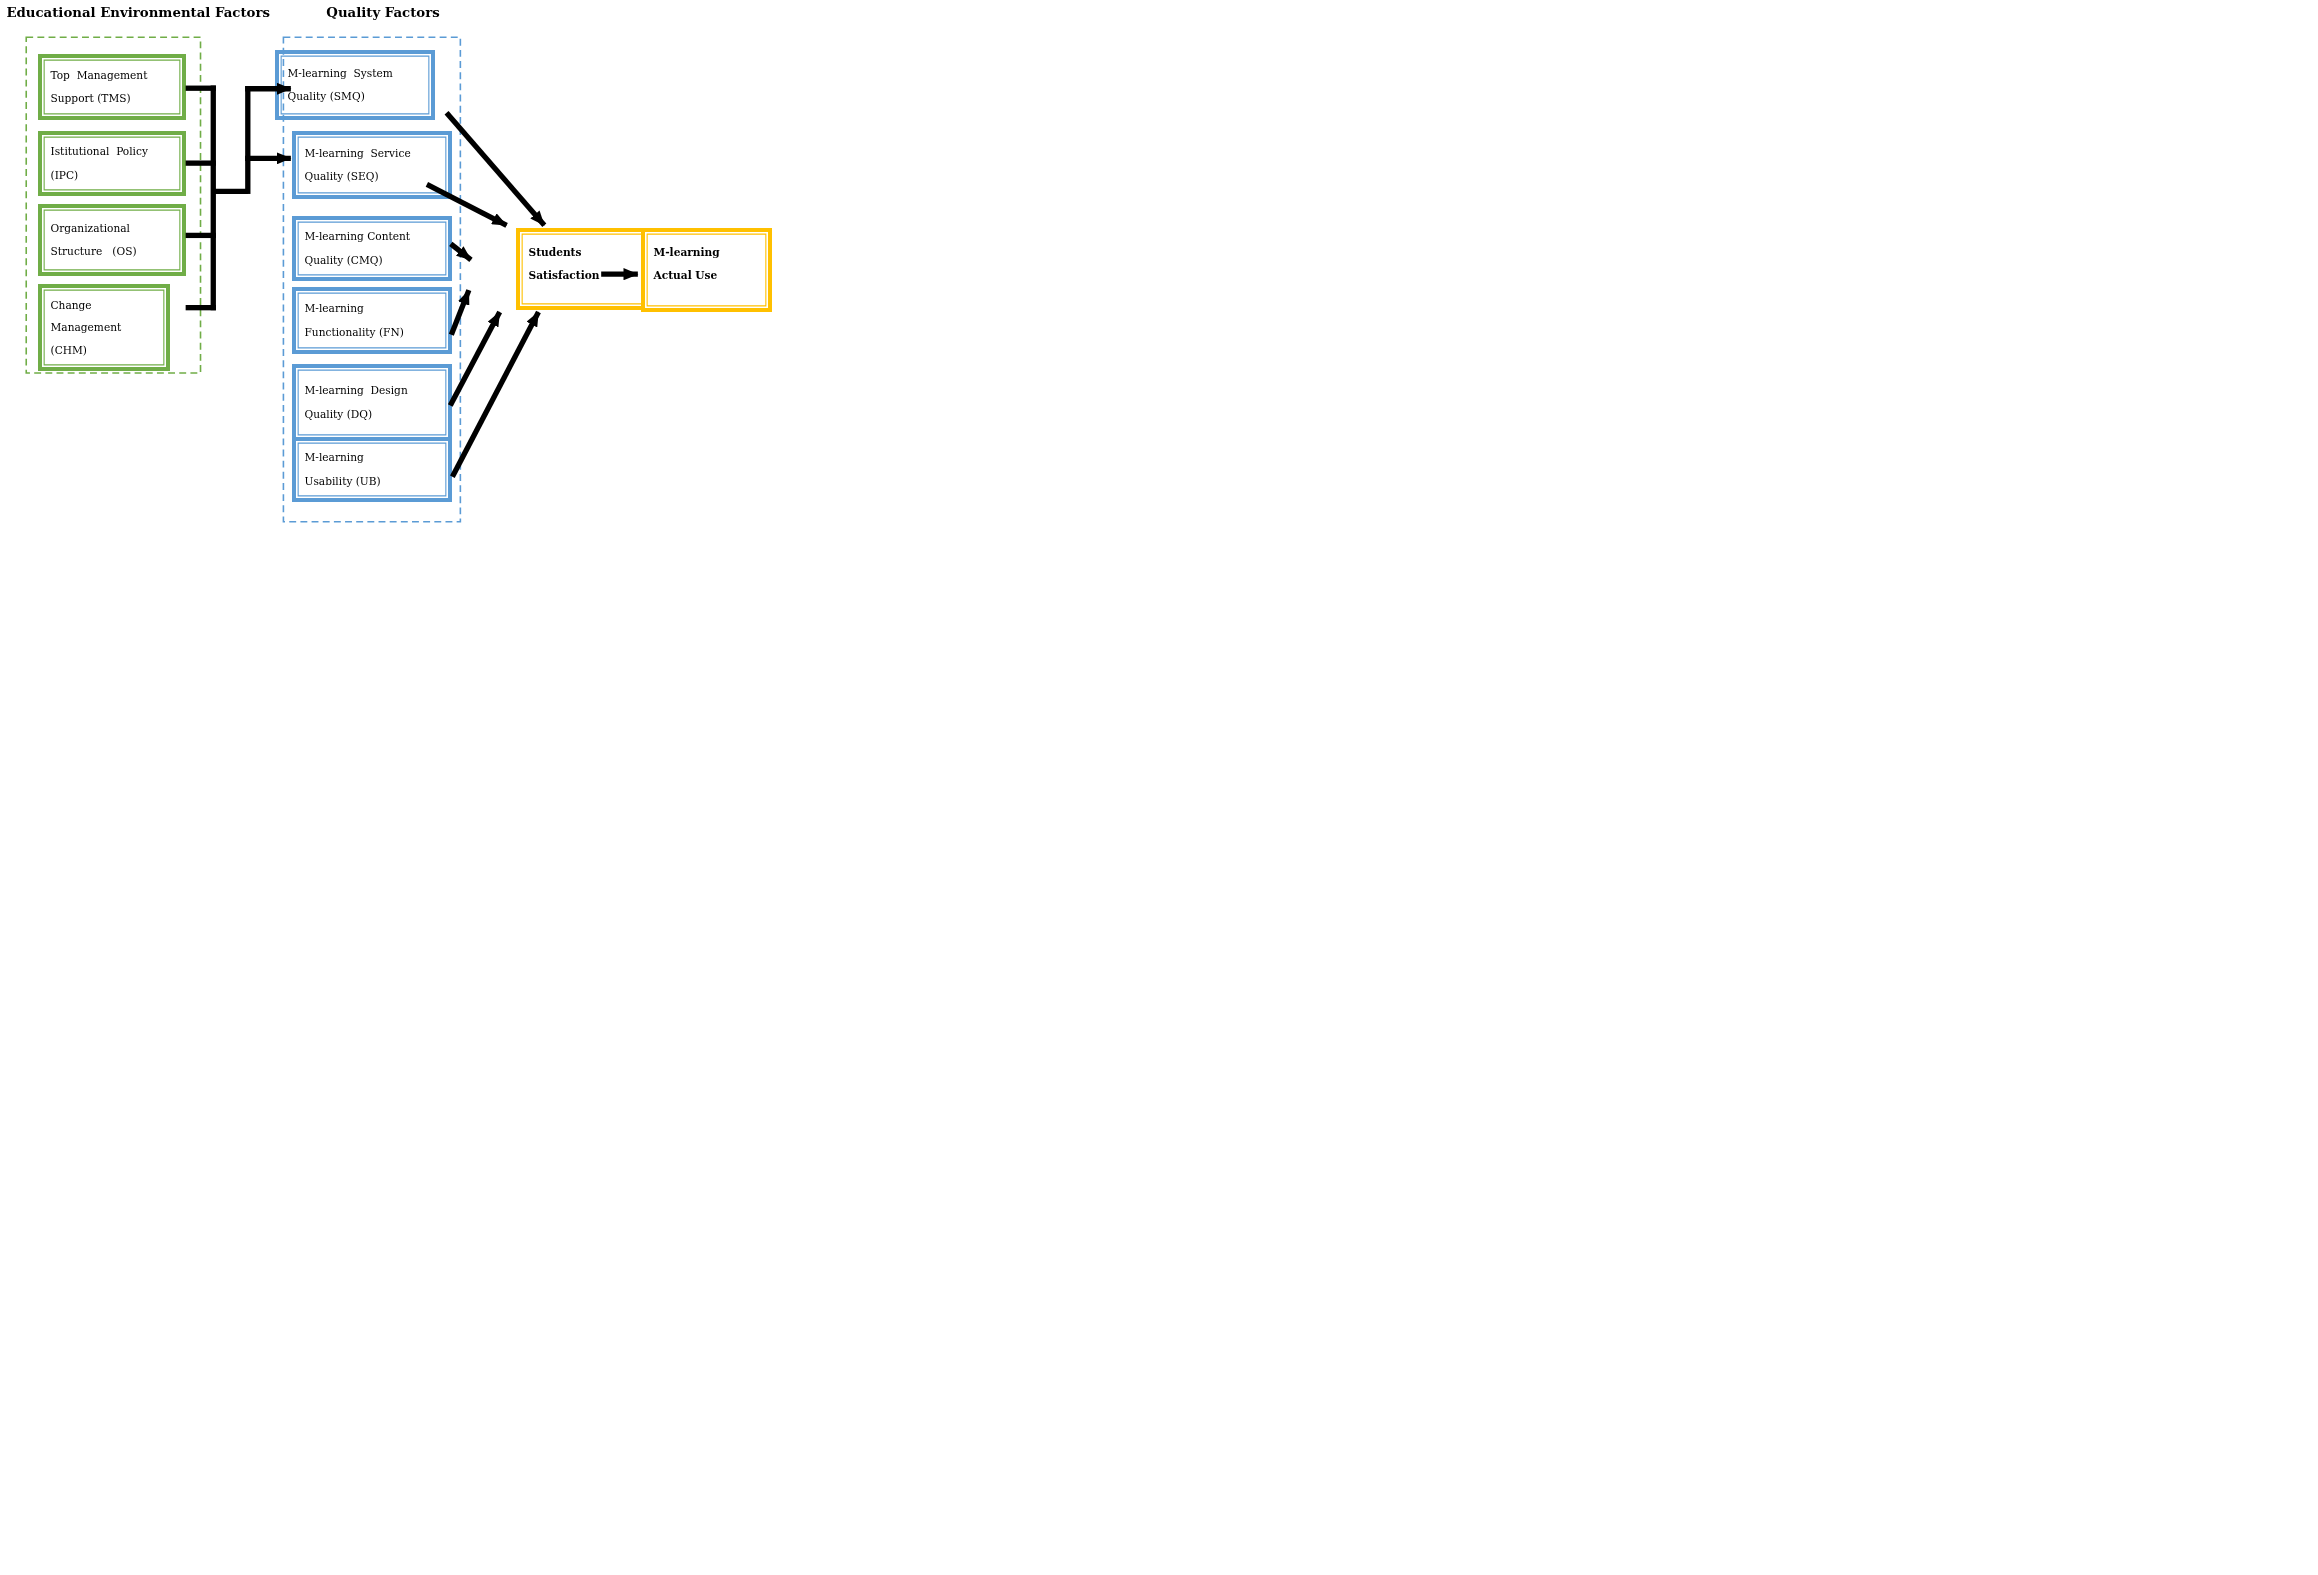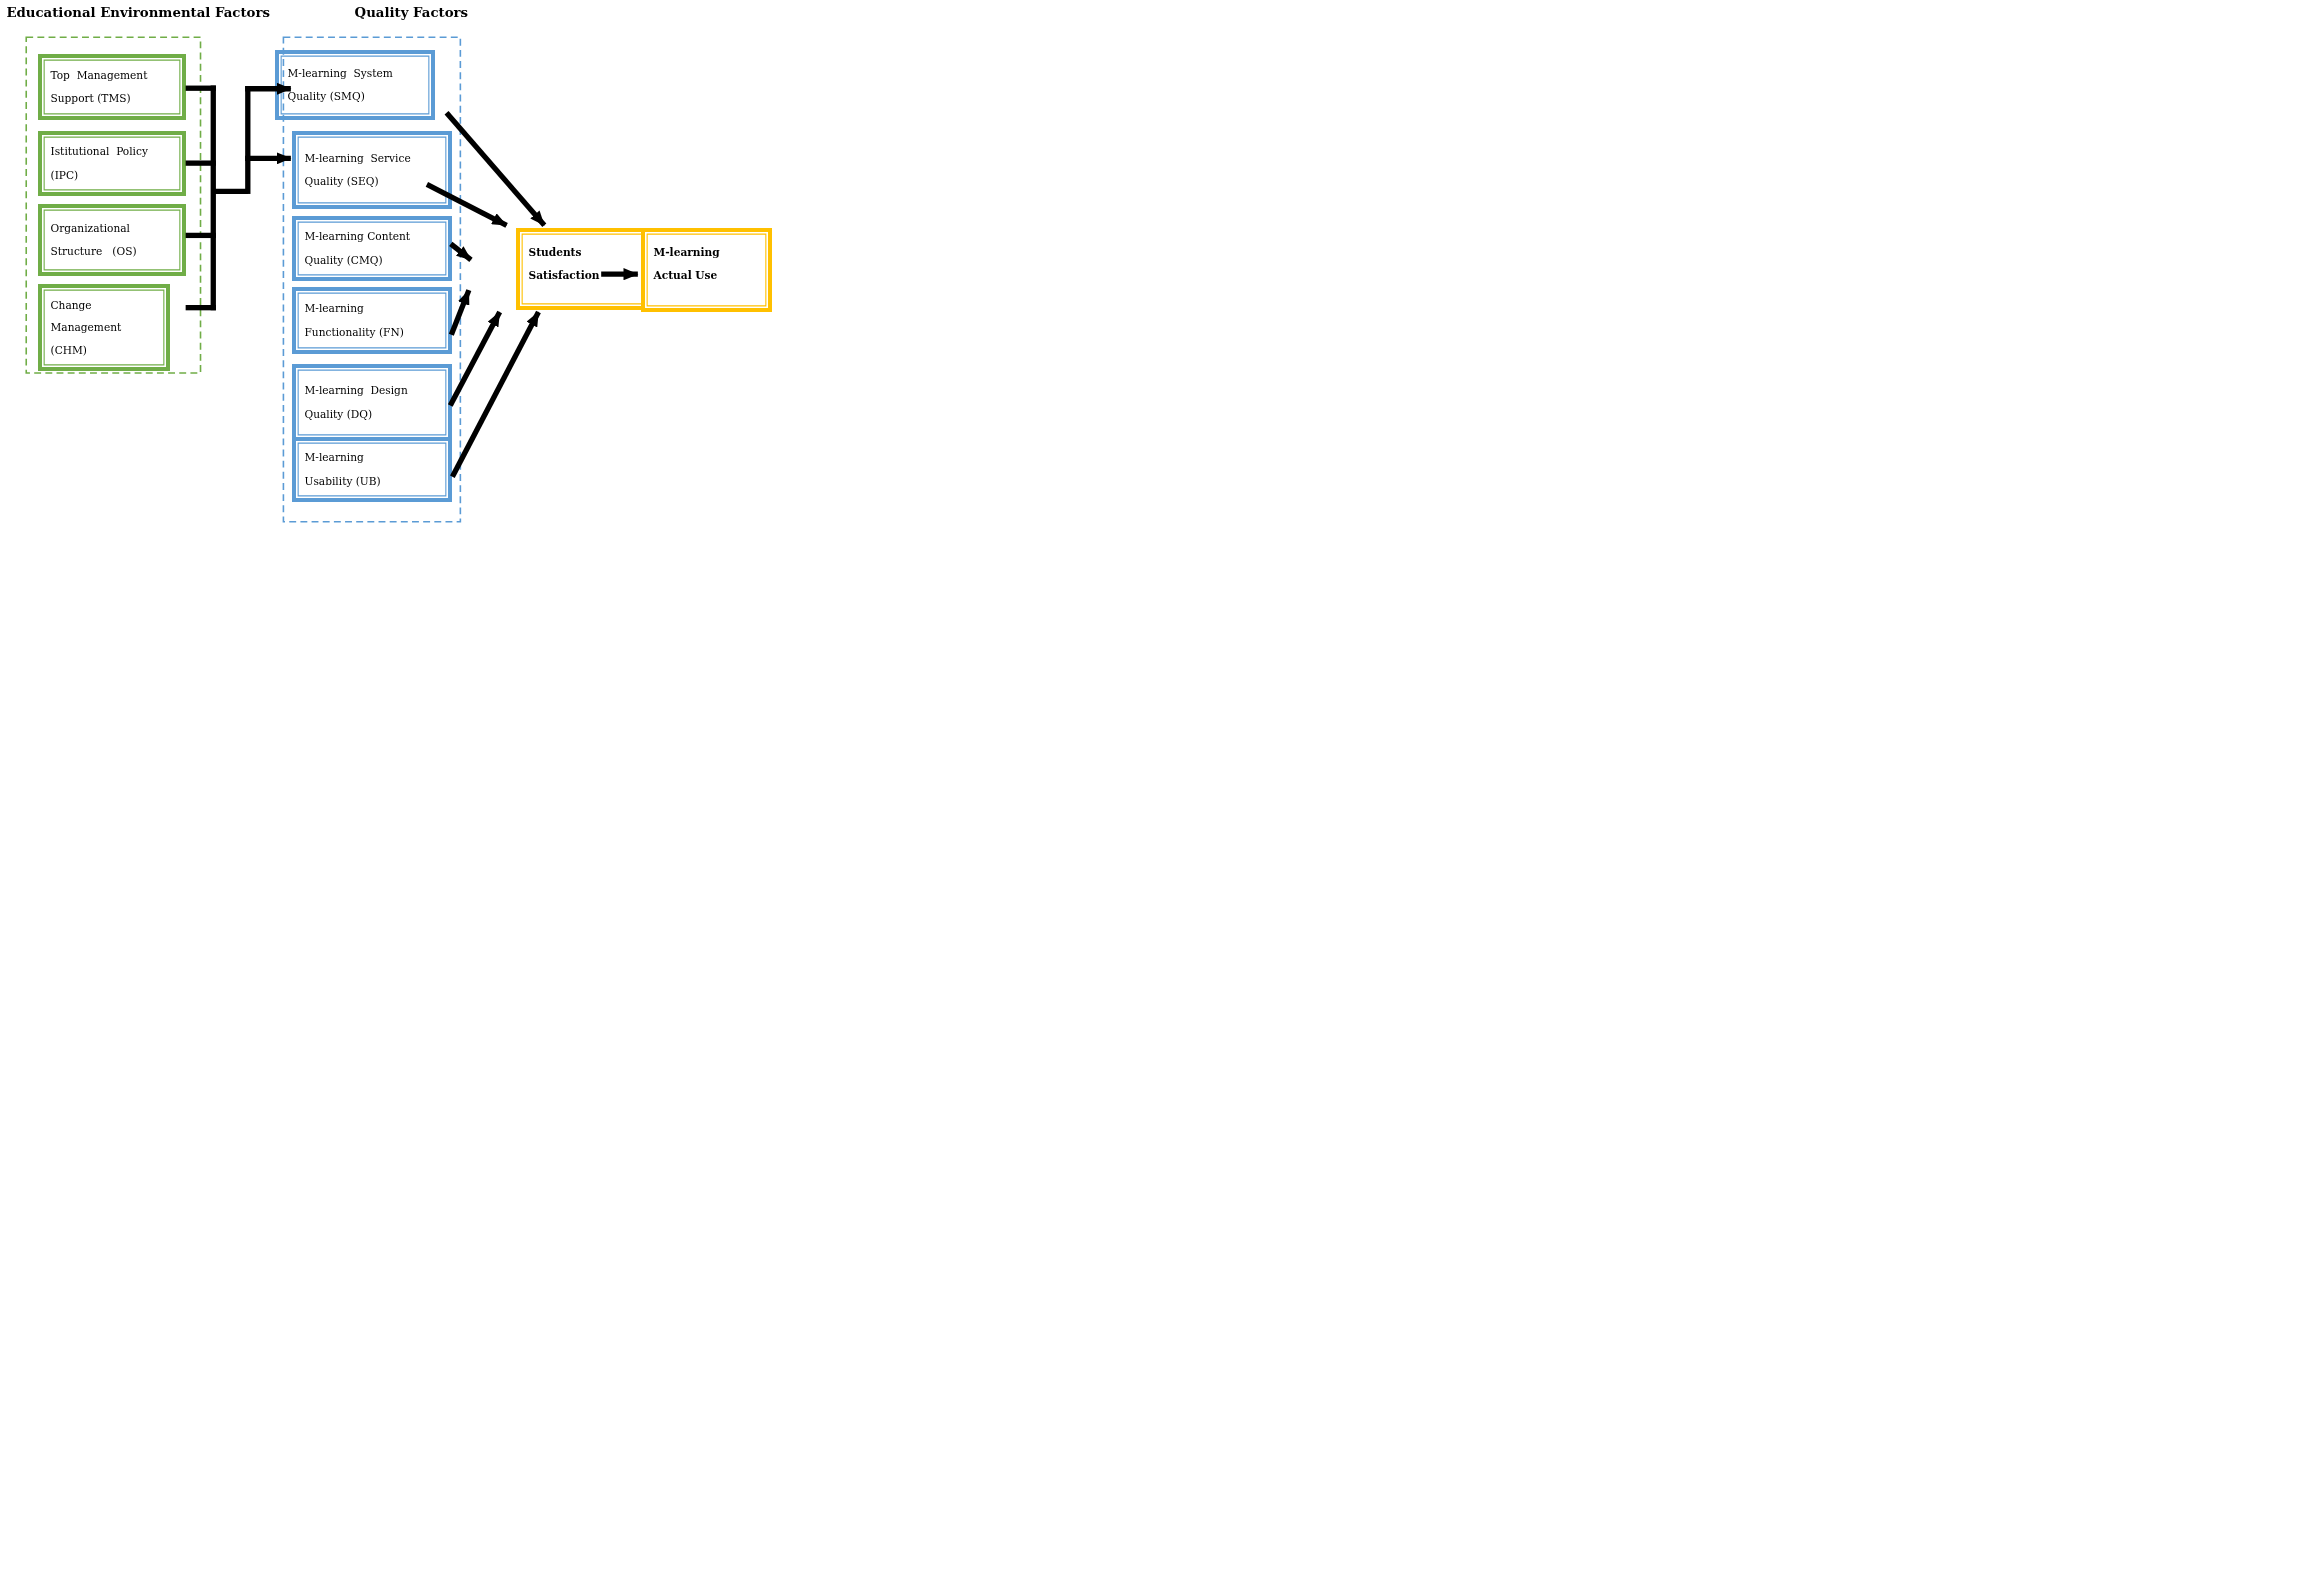--- a/index.html
+++ b/index.html
@@ -12,21 +12,21 @@
     overflow:hidden;
     padding-left:28px;
   }
   .title{
     position:absolute;
     font-size:13.3px;
     font-weight:700;
     white-space:pre;
   }
   .t-left{left:6.4px;top:5.3px;}
-  .t-mid{left:298px;top:5.3px;width:170px;text-align:right;}
+  .t-mid{left:298px;top:5.3px;width:170px;text-align:center;}
   .box{
     position:absolute;
     background:#fff;
     box-sizing:border-box;
     display:flex;
     flex-direction:column;
     justify-content:center;
     font-size:10.6px;
     line-height:2.2;
     white-space:pre-wrap;
@@ -67,21 +67,21 @@
   <div class="box gbox" style="left:38px;top:131px;width:148px;height:65px;">Istitutional  Policy
 (IPC)</div>
   <div class="box gbox" style="left:38px;top:204px;width:148px;height:72px;">Organizational
 Structure   (OS)</div>
   <div class="box gbox" style="left:38px;top:284px;width:132px;height:87px;line-height:2.1;">Change
 Management
 (CHM)</div>
 
   <div class="box bbox" style="left:275px;top:50px;width:160px;height:70px;">M-learning  System
 Quality (SMQ)</div>
-  <div class="box bbox" style="left:292px;top:131px;width:160px;height:78px;">M-learning  Service
+  <div class="box bbox" style="left:292px;top:131px;width:160px;height:68px;">M-learning  Service
 Quality (SEQ)</div>
   <div class="box bbox" style="left:292px;top:216px;width:160px;height:65px;">M-learning Content
 Quality (CMQ)</div>
   <div class="box bbox" style="left:292px;top:287px;width:160px;height:67px;">M-learning
 Functionality (FN)</div>
   <div class="box bbox" style="left:292px;top:364px;width:160px;height:77px;">M-learning  Design
 Quality (DQ)</div>
   <div class="box bbox" style="left:292px;top:437px;width:160px;height:65px;">M-learning
 Usability (UB)</div>
 

